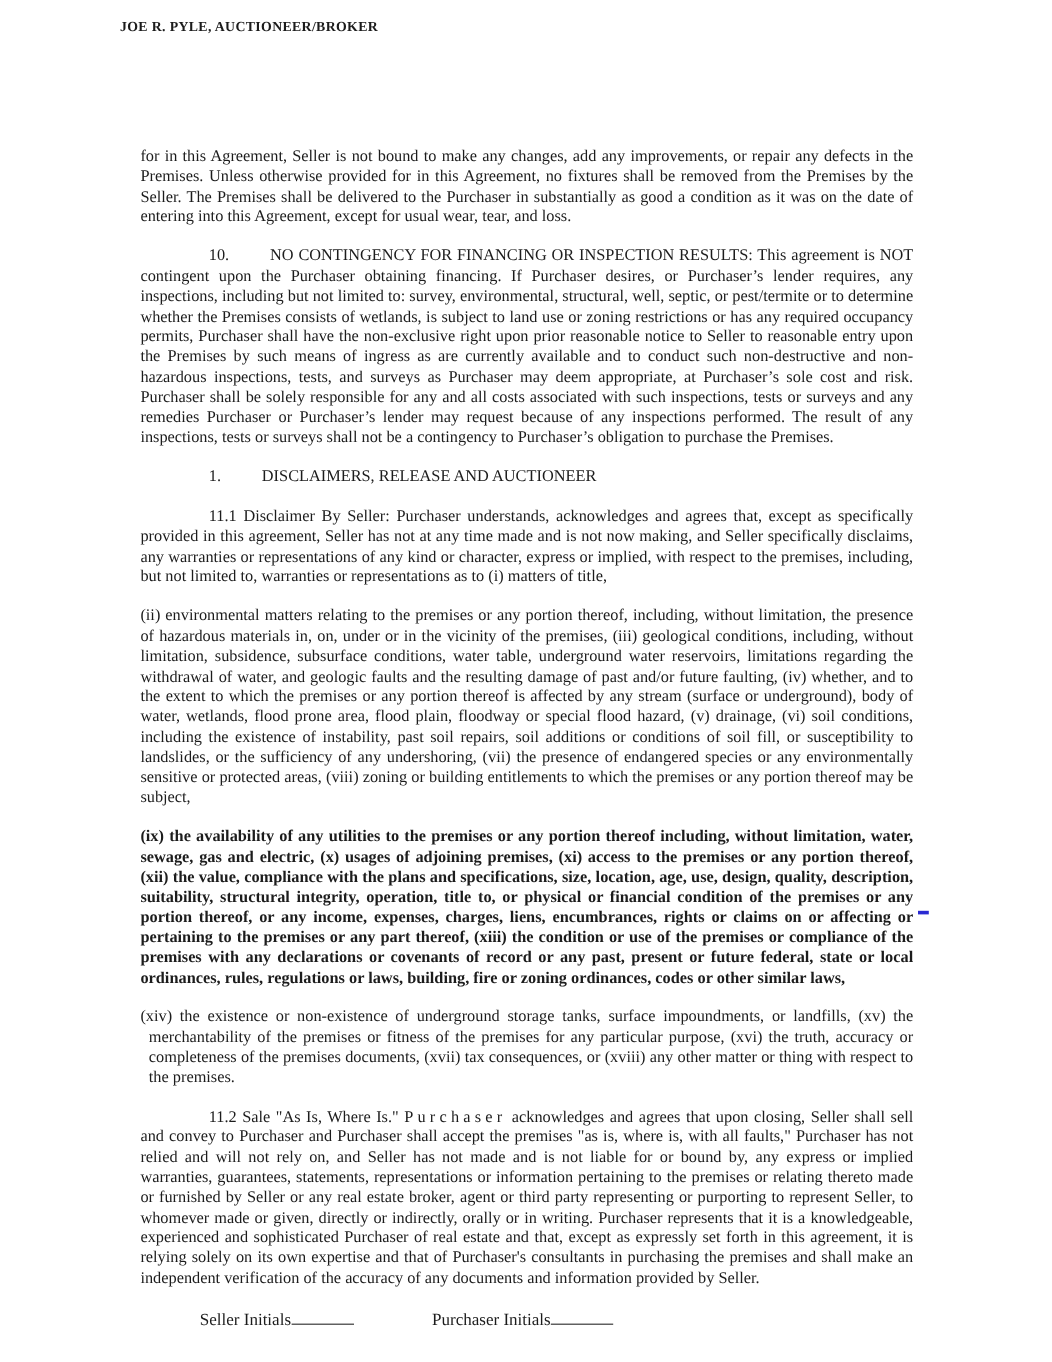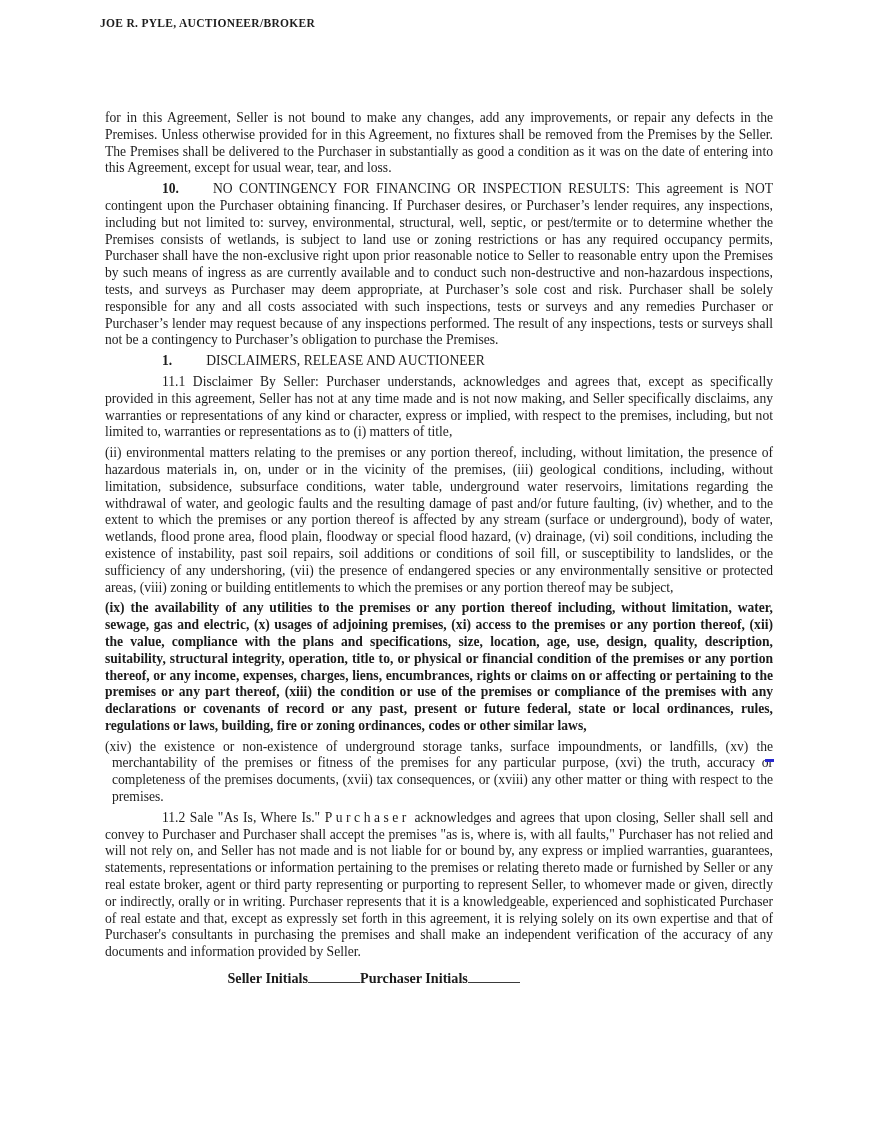--- a/index.html
+++ b/index.html
@@ -28,34 +28,34 @@
   }
   .content {
     position: absolute;
     top: 106px;
     left: 101px;
     width: 676px;
     font-size: 13.6px;
     line-height: 16.8px;
     text-align: justify;
   }
-  .content p { margin: 4px; }
+  .content p { margin: 16px; }
 
   .p-intro { }
 
   .p-sec10 {
     margin-top: 20px;
     text-indent: 57px;
   }
   .tab-gap {
     display: inline-block;
     width: 34px;
   }
   .sec-num {
-    font-weight: 700;
+    font-weight: 400;
   }
   .u {
   }
 
   .sec11-head {
     margin-top: 32px;
     text-align: left;
     padding-left: 57px;
     text-indent: 0;
   }
@@ -80,22 +80,22 @@
     margin-top: 14px;
     text-indent: 57px;
   }
   .spaced-word {
     letter-spacing: 3.5px;
   }
 
   .initials-row {
     margin-top: 8px;
     display: flex;
-    text-align: right;
-    font-weight: bold;
+    text-align: center;
+    font-weight: normal;
     font-size: 14.2px;
   }
   .initials-col1 {
     width: 259px;
   }
   .blank-line {
     display: inline-block;
     width: 52px;
     height: 13px;
     border-bottom: 1.4px solid #3a3a3a;

